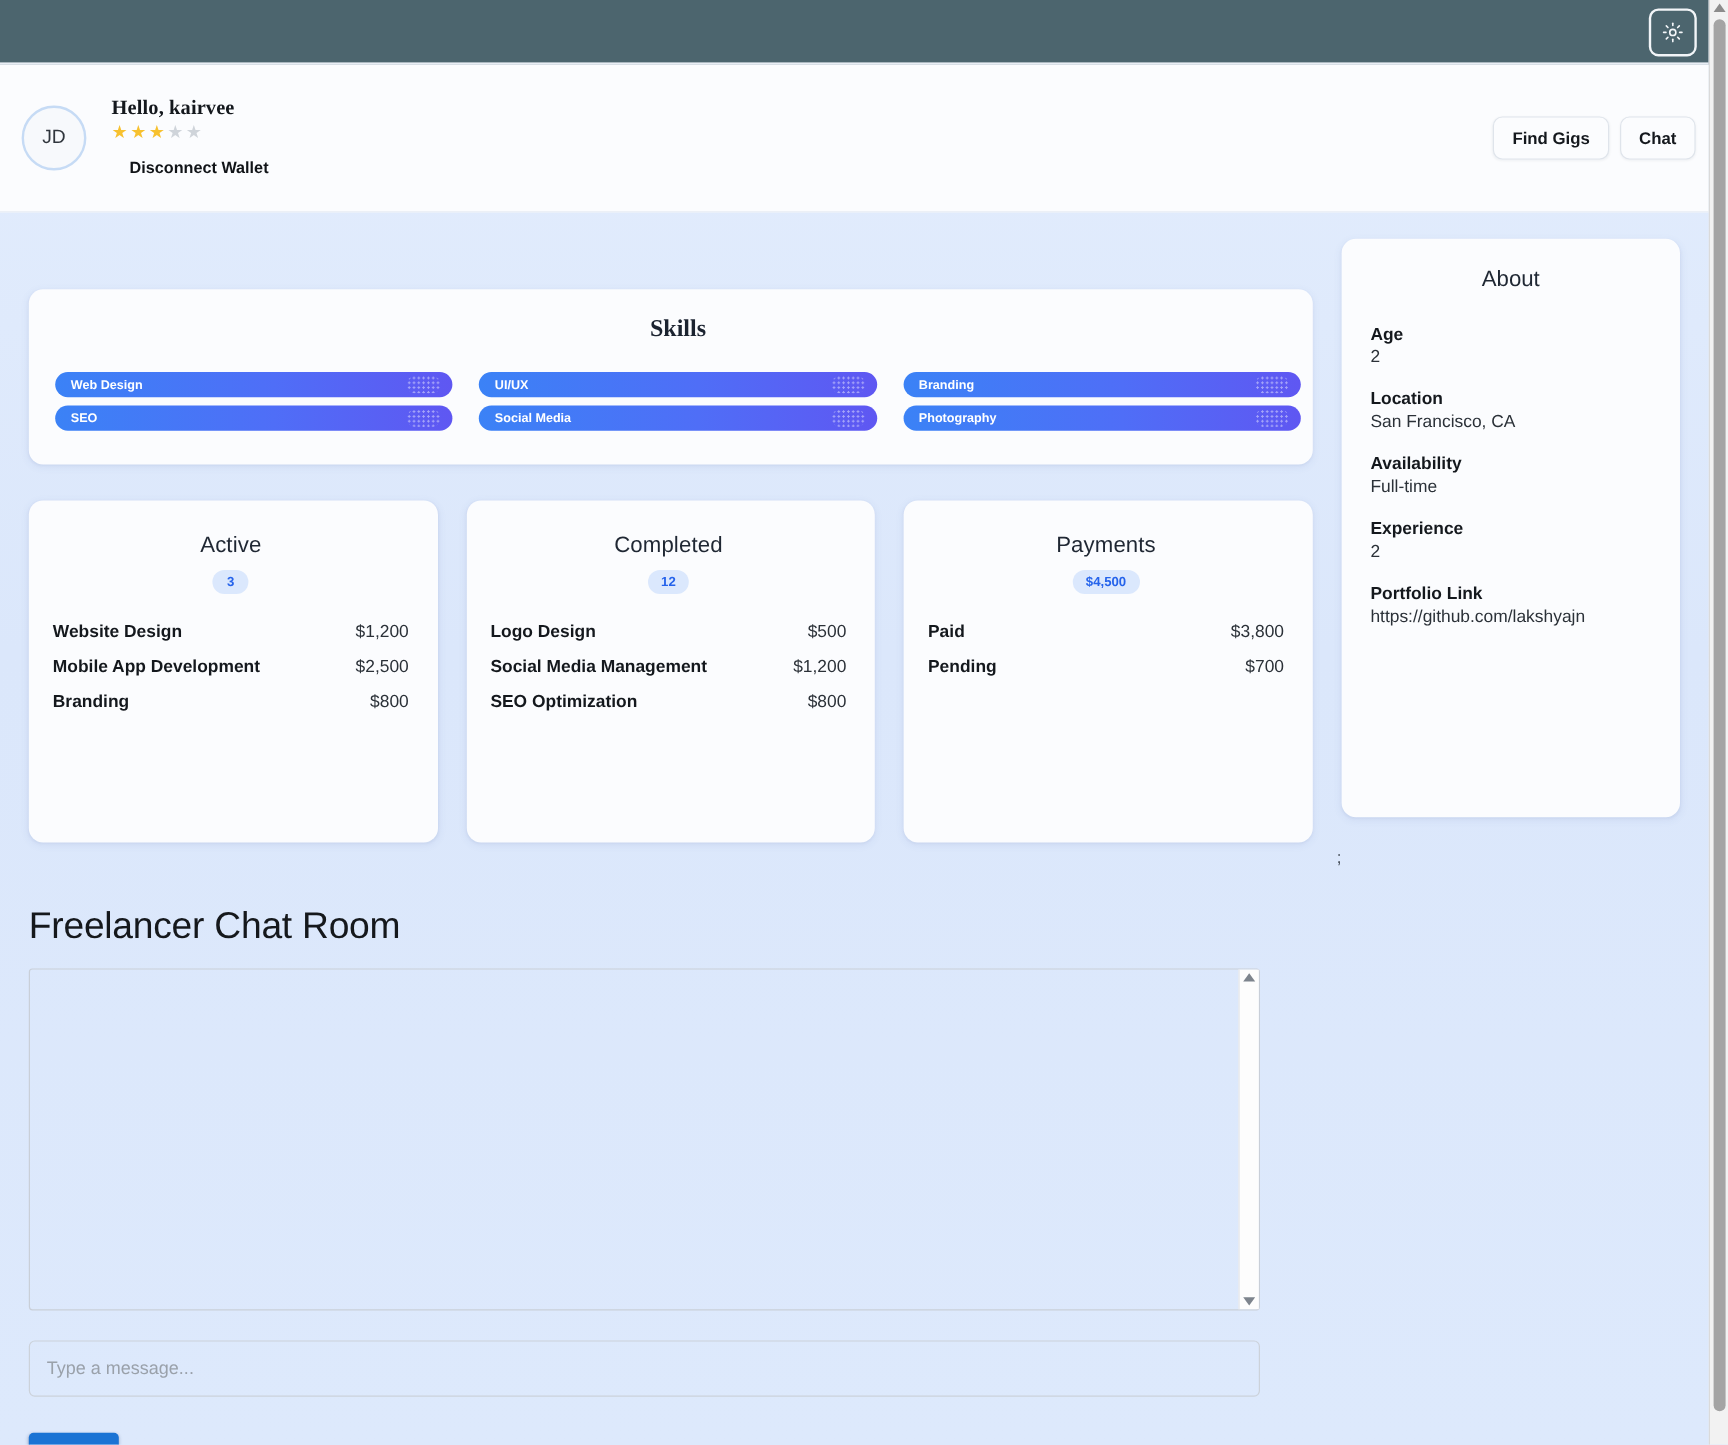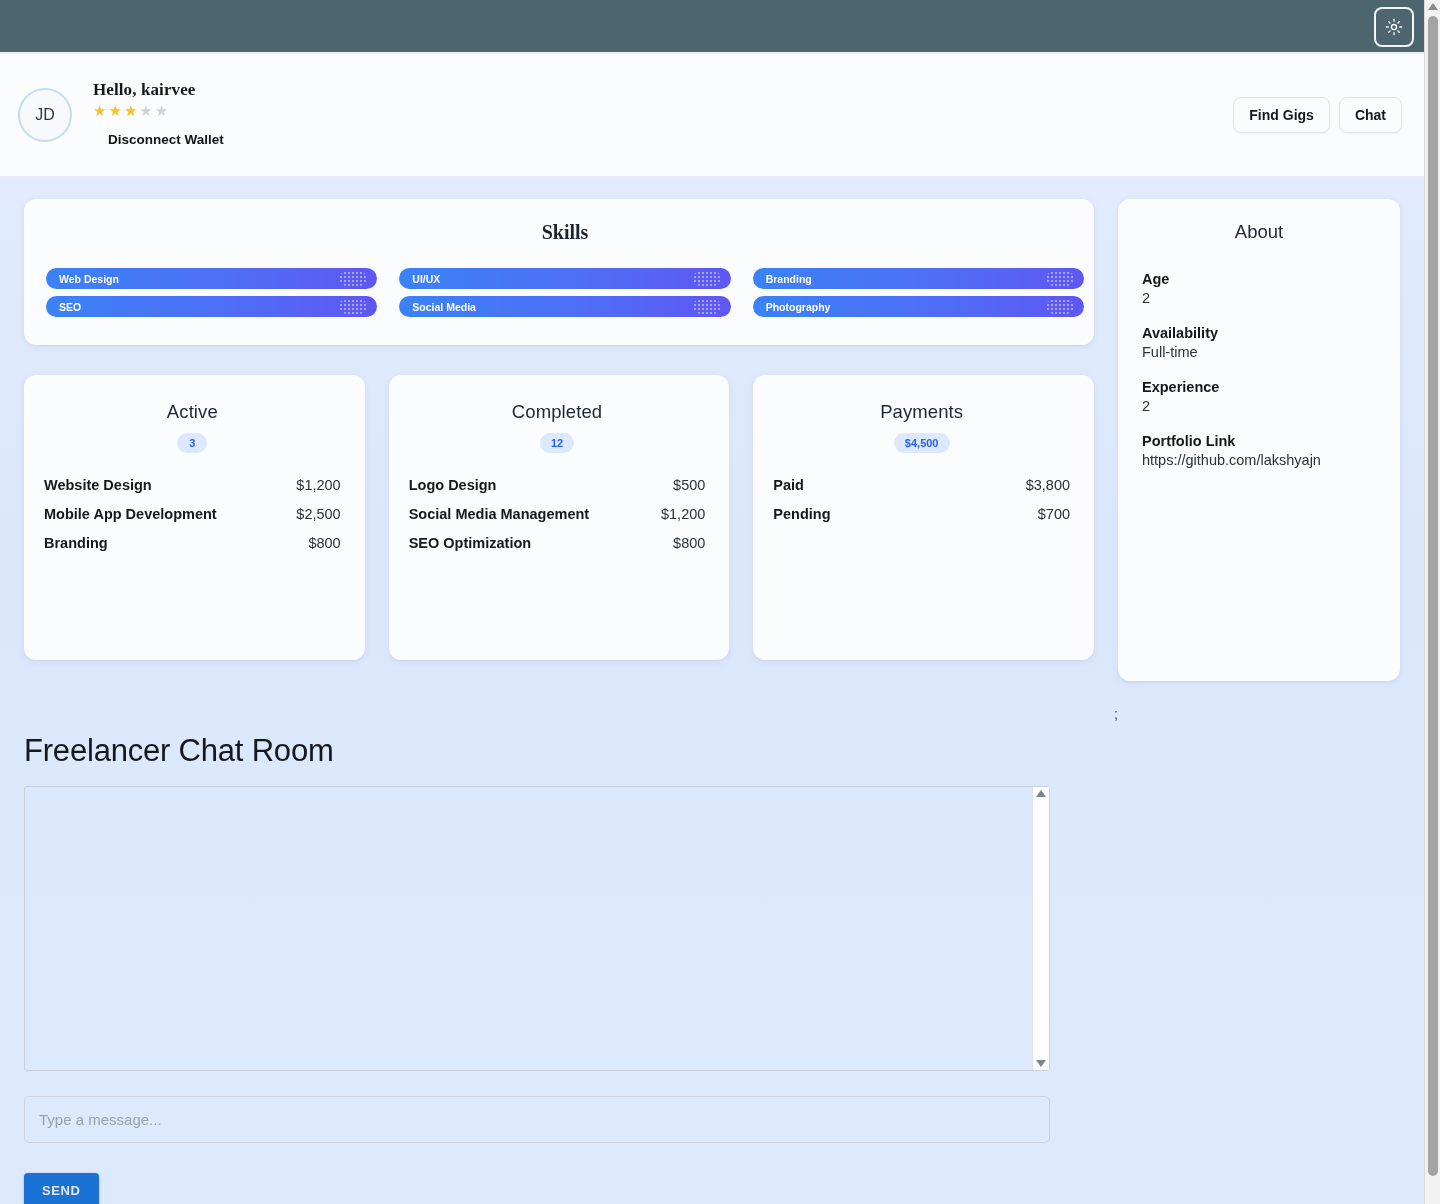--- a/index.html
+++ b/index.html
@@ -93,21 +93,21 @@
   .disconnect {
     margin-top: 14px;
     margin-left: 15px;
     font-size: 13.5px;
     font-weight: bold;
     color: #111418;
     cursor: pointer;
   }
   .header-actions {
     position: absolute;
-    right: 22px;
+    right: 11px;
     top: 50%;
     transform: translateY(-50%);
     display: flex;
     gap: 9px;
   }
   .hbtn {
     background: #fbfcfe;
     border: 1px solid #dfe4eb;
     border-radius: 8px;
     padding: 9px 15px;
@@ -128,21 +128,21 @@
   .left-col { width: 1070px; flex: none; }
   .right-col { width: 282px; flex: none; border-radius: 22px; }
 
   .card {
     background: #fbfcfe;
     border-radius: 12px;
     box-shadow: 0 2px 7px rgba(60,90,150,.08), 0 1px 2px rgba(60,90,150,.06);
   }
 
   
-  .skills-card { padding: 22px 10px 28px 22px; }
+  .skills-card { padding: 22px 10px 28px 22px; margin-top: 42px; }
   .skills-title {
     text-align: center;
     font-family: "Liberation Serif", serif;
     font-weight: bold;
     font-size: 20px;
     color: #1b2330;
     margin-bottom: 24px;
   }
   .skills-grid {
     display: grid;
@@ -466,20 +466,24 @@
 
     <div class="right-col">
       <div class="card about-card">
         <div class="about-title">About</div>
 
         <div class="about-item">
           <div class="about-label">Age</div>
           <div class="about-value">2</div>
         </div>
         <div class="about-item">
+          <div class="about-label">Location</div>
+          <div class="about-value">San Francisco, CA</div>
+        </div>
+        <div class="about-item">
           <div class="about-label">Availability</div>
           <div class="about-value">Full-time</div>
         </div>
         <div class="about-item">
           <div class="about-label">Experience</div>
           <div class="about-value">2</div>
         </div>
         <div class="about-item">
           <div class="about-label">Portfolio Link</div>
           <div class="about-value">https://github.com/lakshyajn</div>

